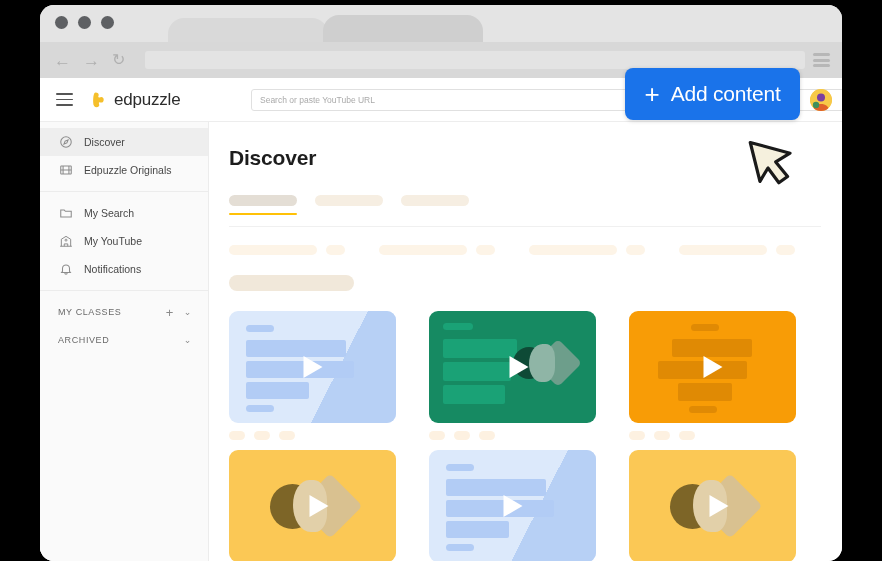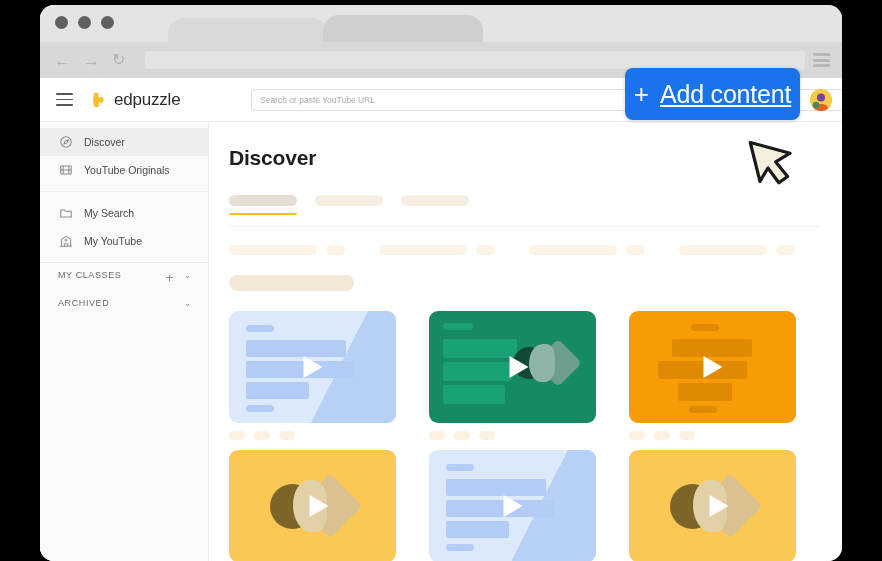--- a/index.html
+++ b/index.html
@@ -111,21 +111,21 @@
     background:#1a73ea;
     border-radius:8px;
     display:flex; align-items:center; justify-content:center;
     gap:11px;
     color:#fff;
     box-shadow:0 1px 4px rgba(0,0,0,.18);
     cursor:pointer;
     z-index:30;
   }
   .add-plus { font-size:26px; line-height:1; font-weight:400; }
-  .add-label { font-size:25px; letter-spacing:-.2px;text-decoration:underline; }
+  .add-label { font-size:21px; letter-spacing:-.2px; }
 
   
   .app-body { display:flex; height:475px; background:#fff; }
 
   .sidebar {
     width:169px;
     background:#fafafa;
     border-right:1px solid #ececec;
     flex:0 0 169px;
     padding-top:6px;
@@ -134,21 +134,21 @@
     display:flex; align-items:center; gap:11px;
     height:28px; padding-left:18px;
     font-size:10.5px; color:#484848;
     cursor:pointer;
   }
   .nav-item.active { background:#eeeeee; }
   .nav-icon { width:15px; height:15px; display:flex; align-items:center; justify-content:center; color:#8c8c8c; }
   .nav-sep { height:1px; background:#ececec; margin:7px 0; }
 
   .sec-head {
-    display:flex; 
+    display:flex; align-items:center;
     height:28px; padding:0 16px 0 18px;
     font-size:9px; color:#6a6a6a; letter-spacing:.6px;
     cursor:pointer;
   }
   .sec-head .sp { flex:1; }
   .sec-plus { color:#8a8a8a; font-size:13px; margin-right:10px; cursor:pointer; }
   .sec-chev { color:#8a8a8a; font-size:9px; }
 
   
   .main { flex:1; padding:24px 0 0 20px; position:relative; overflow:hidden; }
@@ -293,21 +293,21 @@
           <span>Discover</span>
         </div>
 
         <div class="nav-item">
           <span class="nav-icon">
             <svg width="14" height="14" viewBox="0 0 24 24" fill="none" stroke="currentColor" stroke-width="1.8">
               <rect x="3" y="5" width="18" height="14" rx="1"></rect>
               <path d="M7 5v14M17 5v14M3 12h18"></path>
             </svg>
           </span>
-          <span>YouTube Originals</span>
+          <span>Edpuzzle Originals</span>
         </div>
 
         <div class="nav-sep"></div>
 
         <div class="nav-item">
           <span class="nav-icon">
             <svg width="14" height="14" viewBox="0 0 24 24" fill="none" stroke="currentColor" stroke-width="1.8">
               <path d="M3 7h6l2 2h10v10H3z"></path>
             </svg>
           </span>
@@ -319,20 +319,29 @@
             <svg width="14" height="14" viewBox="0 0 24 24" fill="none" stroke="currentColor" stroke-width="1.7">
               <path d="M4 21V9l8-5 8 5v12"></path>
                 <path d="M2 21h20"></path>
               <circle cx="12" cy="10.5" r="1.7"></circle>
                 <path d="M9 21v-4h6v4"></path>
             </svg>
           </span>
           <span>My YouTube</span>
         </div>
 
+        <div class="nav-item">
+          <span class="nav-icon">
+            <svg width="14" height="14" viewBox="0 0 24 24" fill="none" stroke="currentColor" stroke-width="1.8">
+              <path d="M18 16V11a6 6 0 10-12 0v5l-1.5 2h15z"></path>
+                <path d="M10 19a2 2 0 004 0"></path>
+            </svg>
+          </span>
+          <span>Notifications</span>
+        </div>
 
         <div class="nav-sep"></div>
 
         <div class="sec-head">
           <span>MY CLASSES</span>
           <span class="sp"></span>
           <span class="sec-plus">+</span>
           <span class="sec-chev">⌄</span>
         </div>
 

